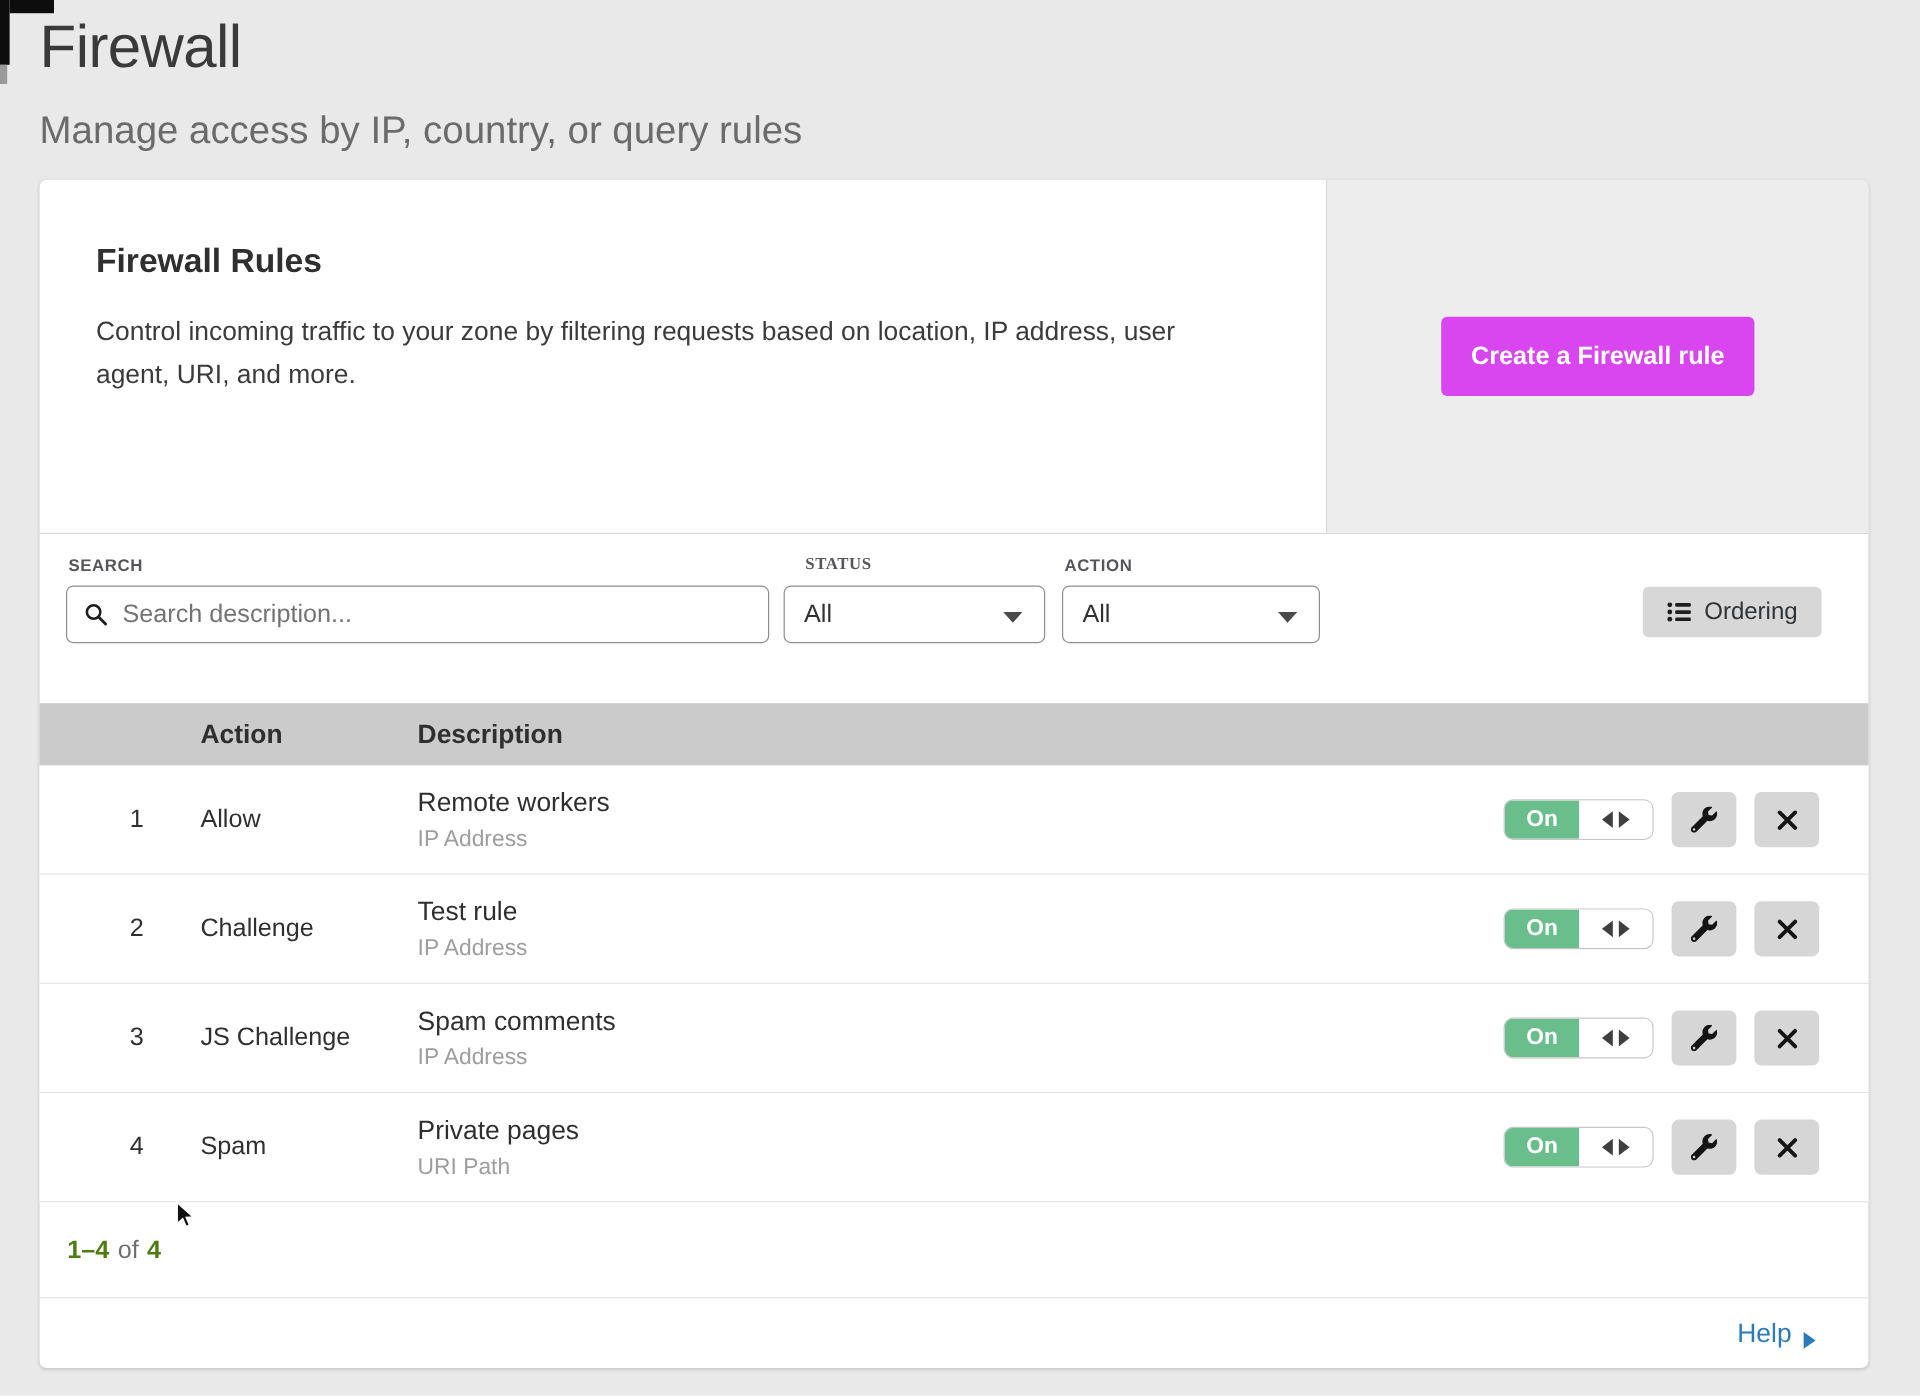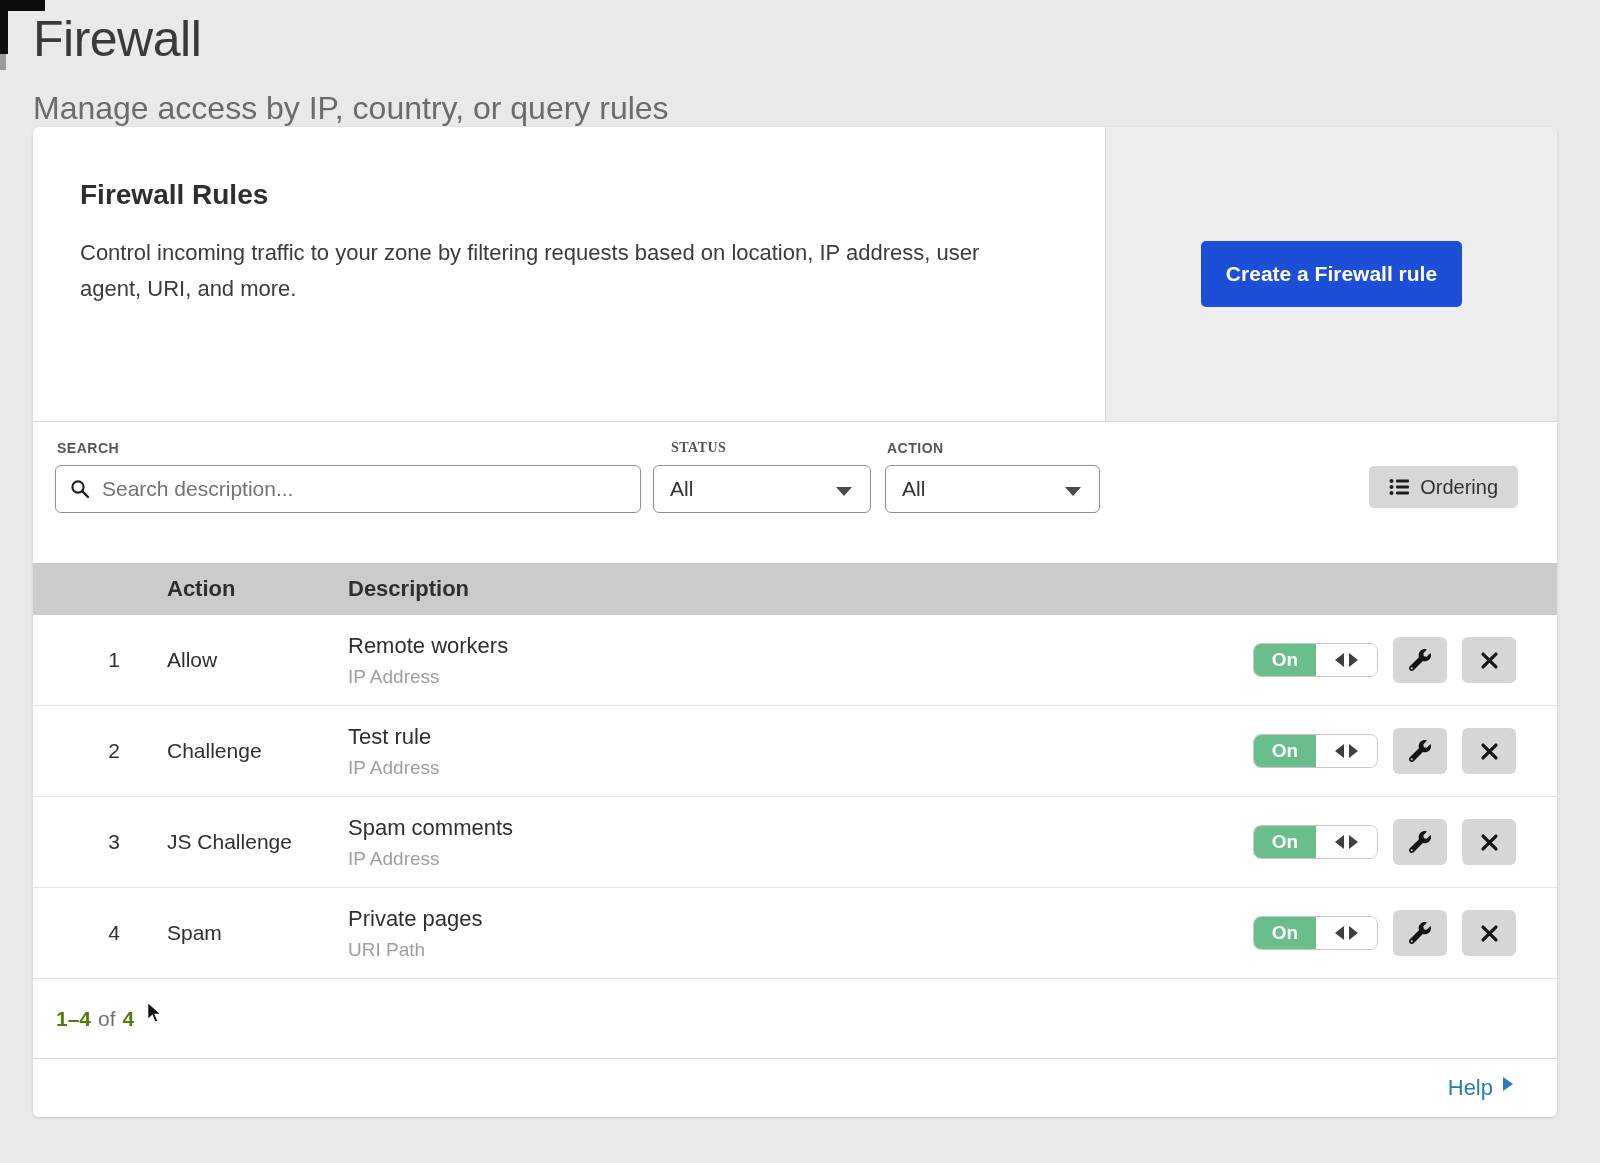--- a/index.html
+++ b/index.html
@@ -12,40 +12,40 @@
     overflow:hidden;
   }
 
   
   .page-head { padding:10px 0 0 33px; }
   .page-title { font-size:50px; font-weight:400; color:#3a3a3a; letter-spacing:-0.5px; }
   .page-subtitle { margin-top:22px; font-size:32px; font-weight:400; color:#6b6b6b; }
 
   
   .card {
-    position:absolute; left:33px; top:127px; width:1524px; height:990px;
+    position:absolute; left:33px; top:150px; width:1524px; height:990px;
     background:#fff; border-radius:6px;
     box-shadow:0 1px 3px rgba(0,0,0,.14);
     display:flex; flex-direction:column;
   }
 
   
   .intro { display:flex; height:295px; border-bottom:1px solid #d9d9d9; }
   .intro-left { flex:1; padding:52px 48px 0 47px; }
   .intro-heading { font-size:28px; font-weight:700; color:#2f2f2f; margin-bottom:24px; }
   .intro-desc { width:950px; font-size:22px; line-height:1.62; color:#3b3b3b; margin-bottom:40px; }
   .intro-note { font-size:22px; font-weight:700; color:#2f2f2f; }
   .intro-right {
     width:452px; background:#ededed; border-left:1px solid #d9d9d9;
     border-radius:0 6px 0 0;
     display:flex; align-items:center; justify-content:center;
   }
   .btn-primary {
     border:none; cursor:pointer;
-    background:#1d4ed8; color:#fff;
+    background:#d946ef; color:#fff;
     font-family:inherit; font-size:21px; font-weight:600;
     padding:21px 25px; border-radius:5px;
   }
 
   
   .filters { display:flex; align-items:flex-start; padding:18px 39px 0 22px; height:141px; }
   .filter-group { display:flex; flex-direction:column; }
   .filter-label { font-size:14px; font-weight:700; color:#55565a; letter-spacing:.5px; margin:0 0 9px 2px; }
   .search-wrap { position:relative; width:586px; }
   .search-input {
@@ -95,21 +95,21 @@
   .icon-btn {
     width:54px; height:46px; border:none; border-radius:6px; background:#d6d6d6; cursor:pointer;
     display:flex; align-items:center; justify-content:center;
   }
 
   
   .range-row { height:79px; display:flex; align-items:center; padding-left:23px; font-size:21px; }
   .range-strong { font-weight:700; color:#4d7c0f; }
   .range-of { color:#6f6f6f; margin:0 7px; }
   .help-row { height:59px; border-top:1px solid #d9d9d9; display:flex; align-items:center; justify-content:flex-end; padding-right:44px; border-radius:0 0 6px 6px; }
-  .help-link { display:flex; align-items:flex-start; gap:10px; font-size:22px; color:#2b7bb9; cursor:pointer; text-decoration:none; }
+  .help-link { display:flex; align-items:flex-end; gap:10px; font-size:22px; color:#2b7bb9; cursor:pointer; text-decoration:none; }
   .help-arrow { width:0; height:0; border-top:7px solid transparent; border-bottom:7px solid transparent; border-left:10px solid #2b7bb9; margin-top:2px; }
 
   
   .artifact-top { position:absolute; left:8px; top:0; width:37px; height:11px; background:#0d0d0d; }
   .artifact-left { position:absolute; left:0; top:0; width:8px; height:54px; background:#0d0d0d; }
   .artifact-left-fade { position:absolute; left:0; top:54px; width:6px; height:16px; background:#9a9a9a; }
   .cursor { position:absolute; left:145px; top:1000px; pointer-events:none; }
 </style>
 </head>
 <body>

